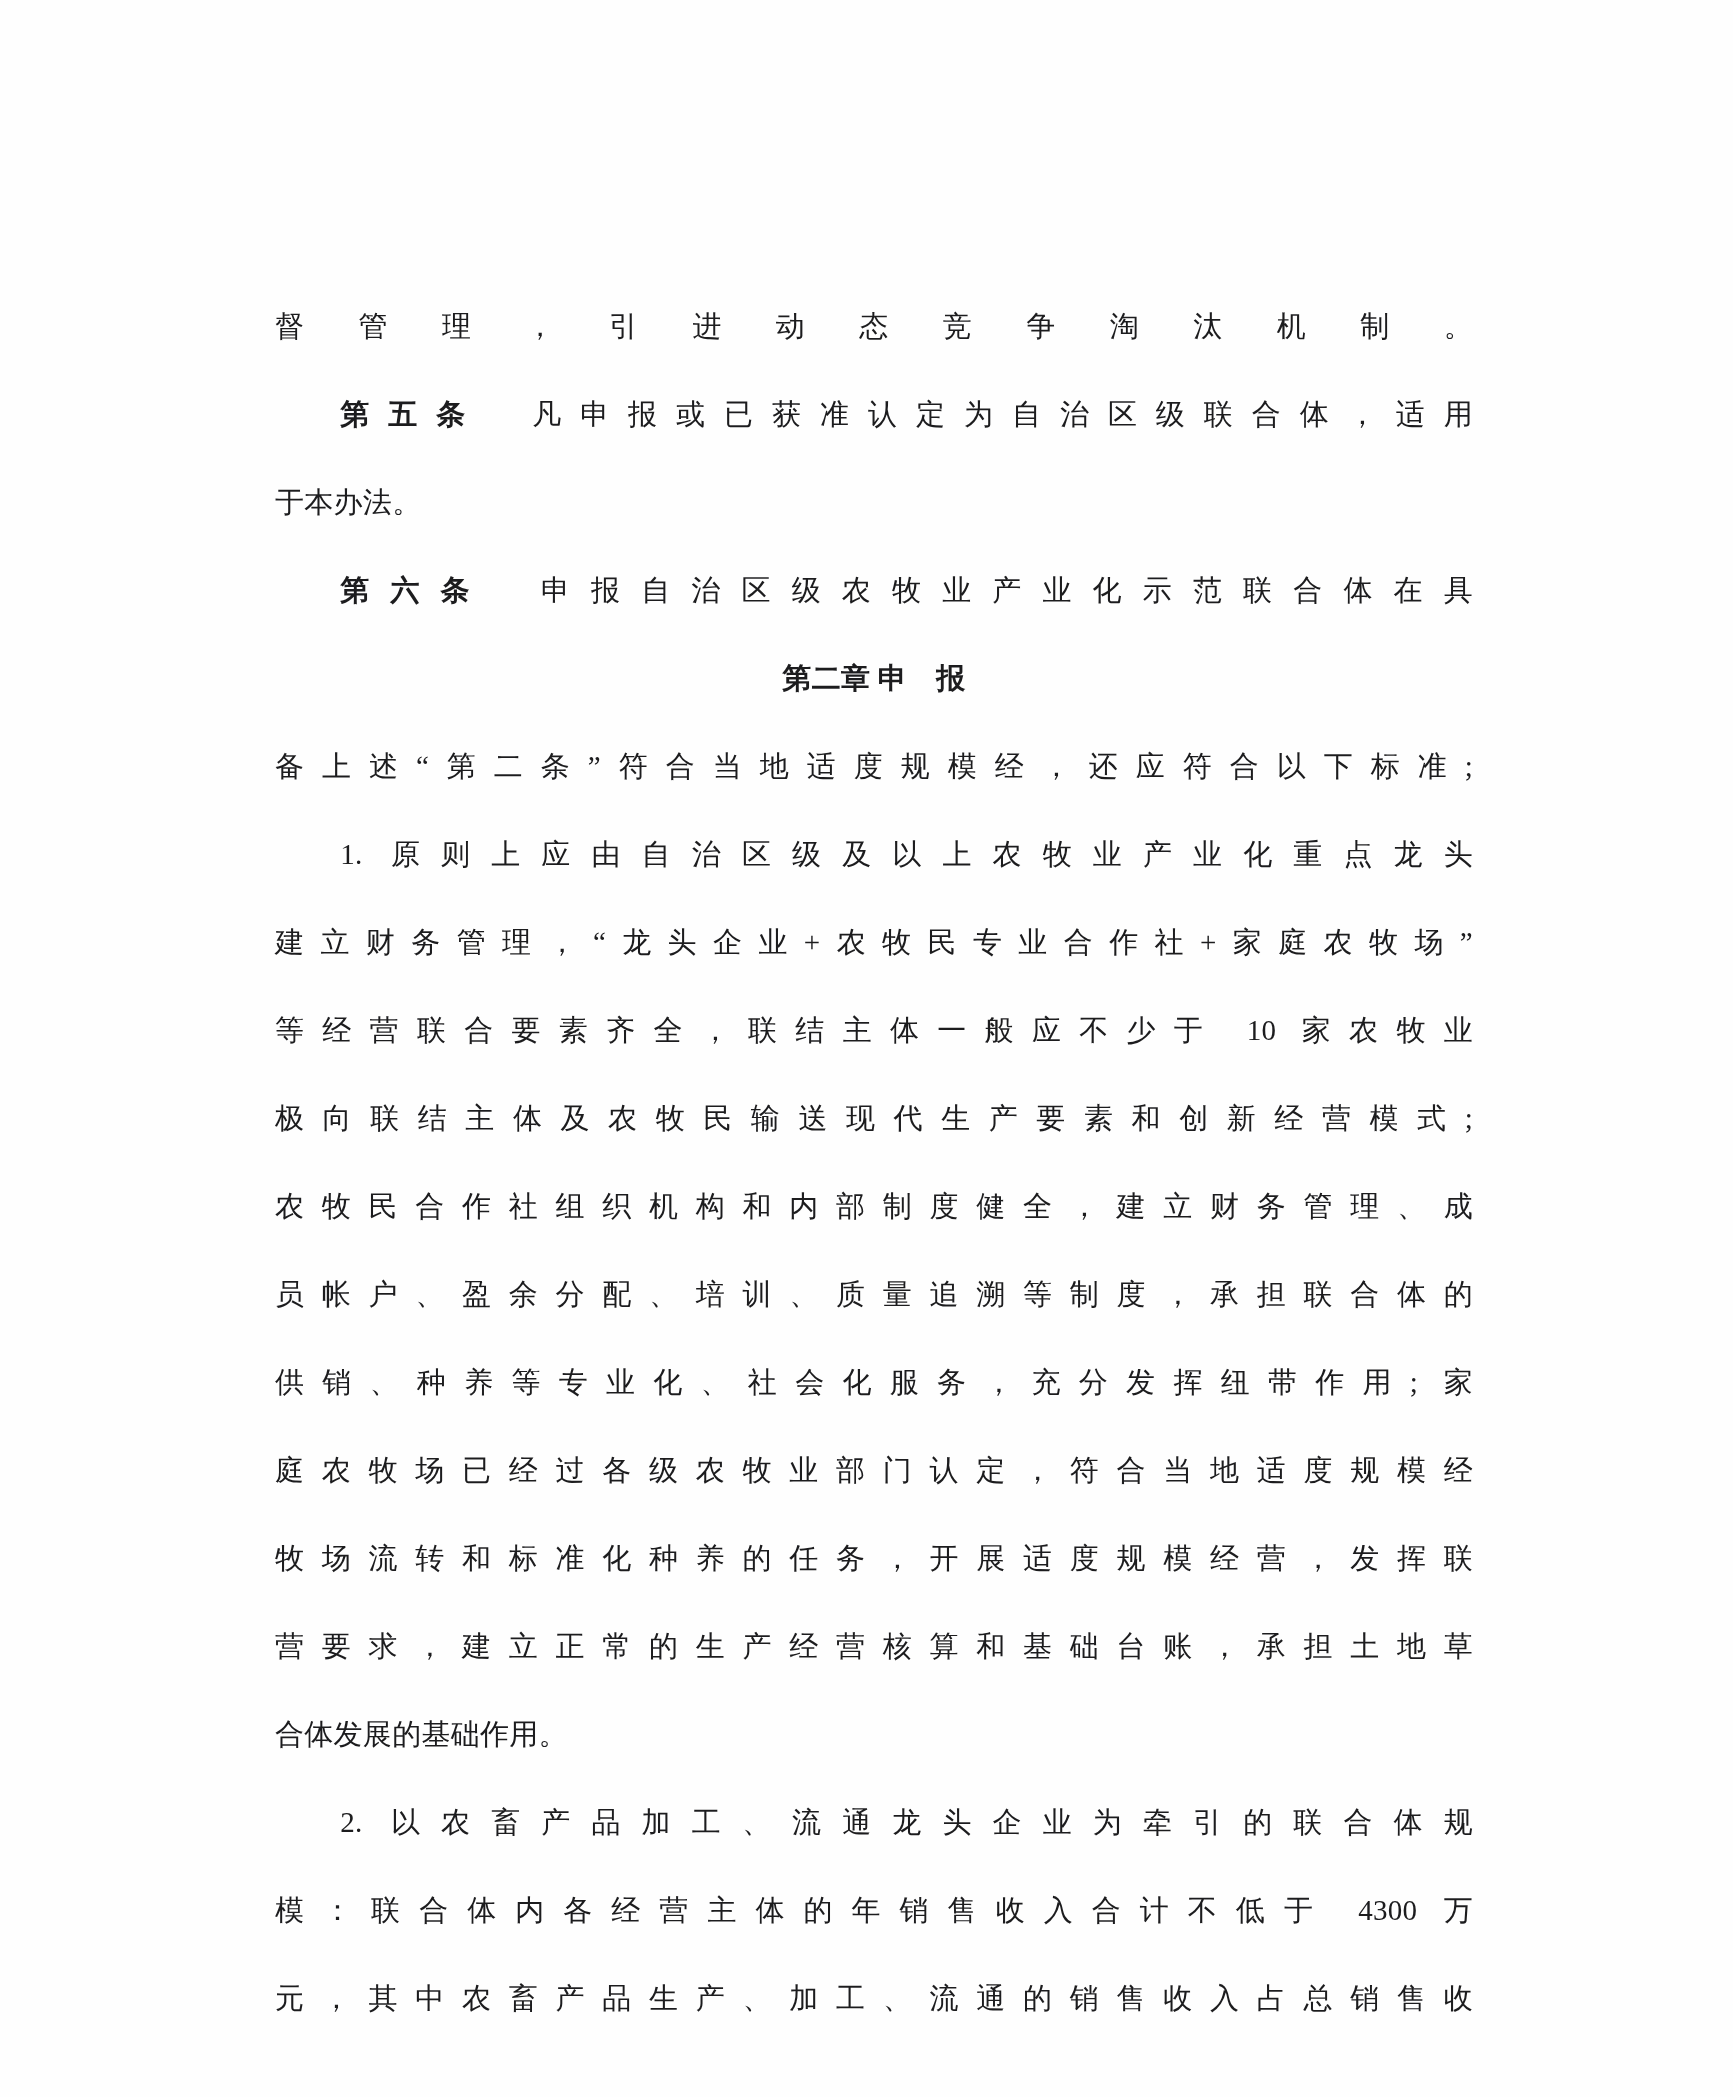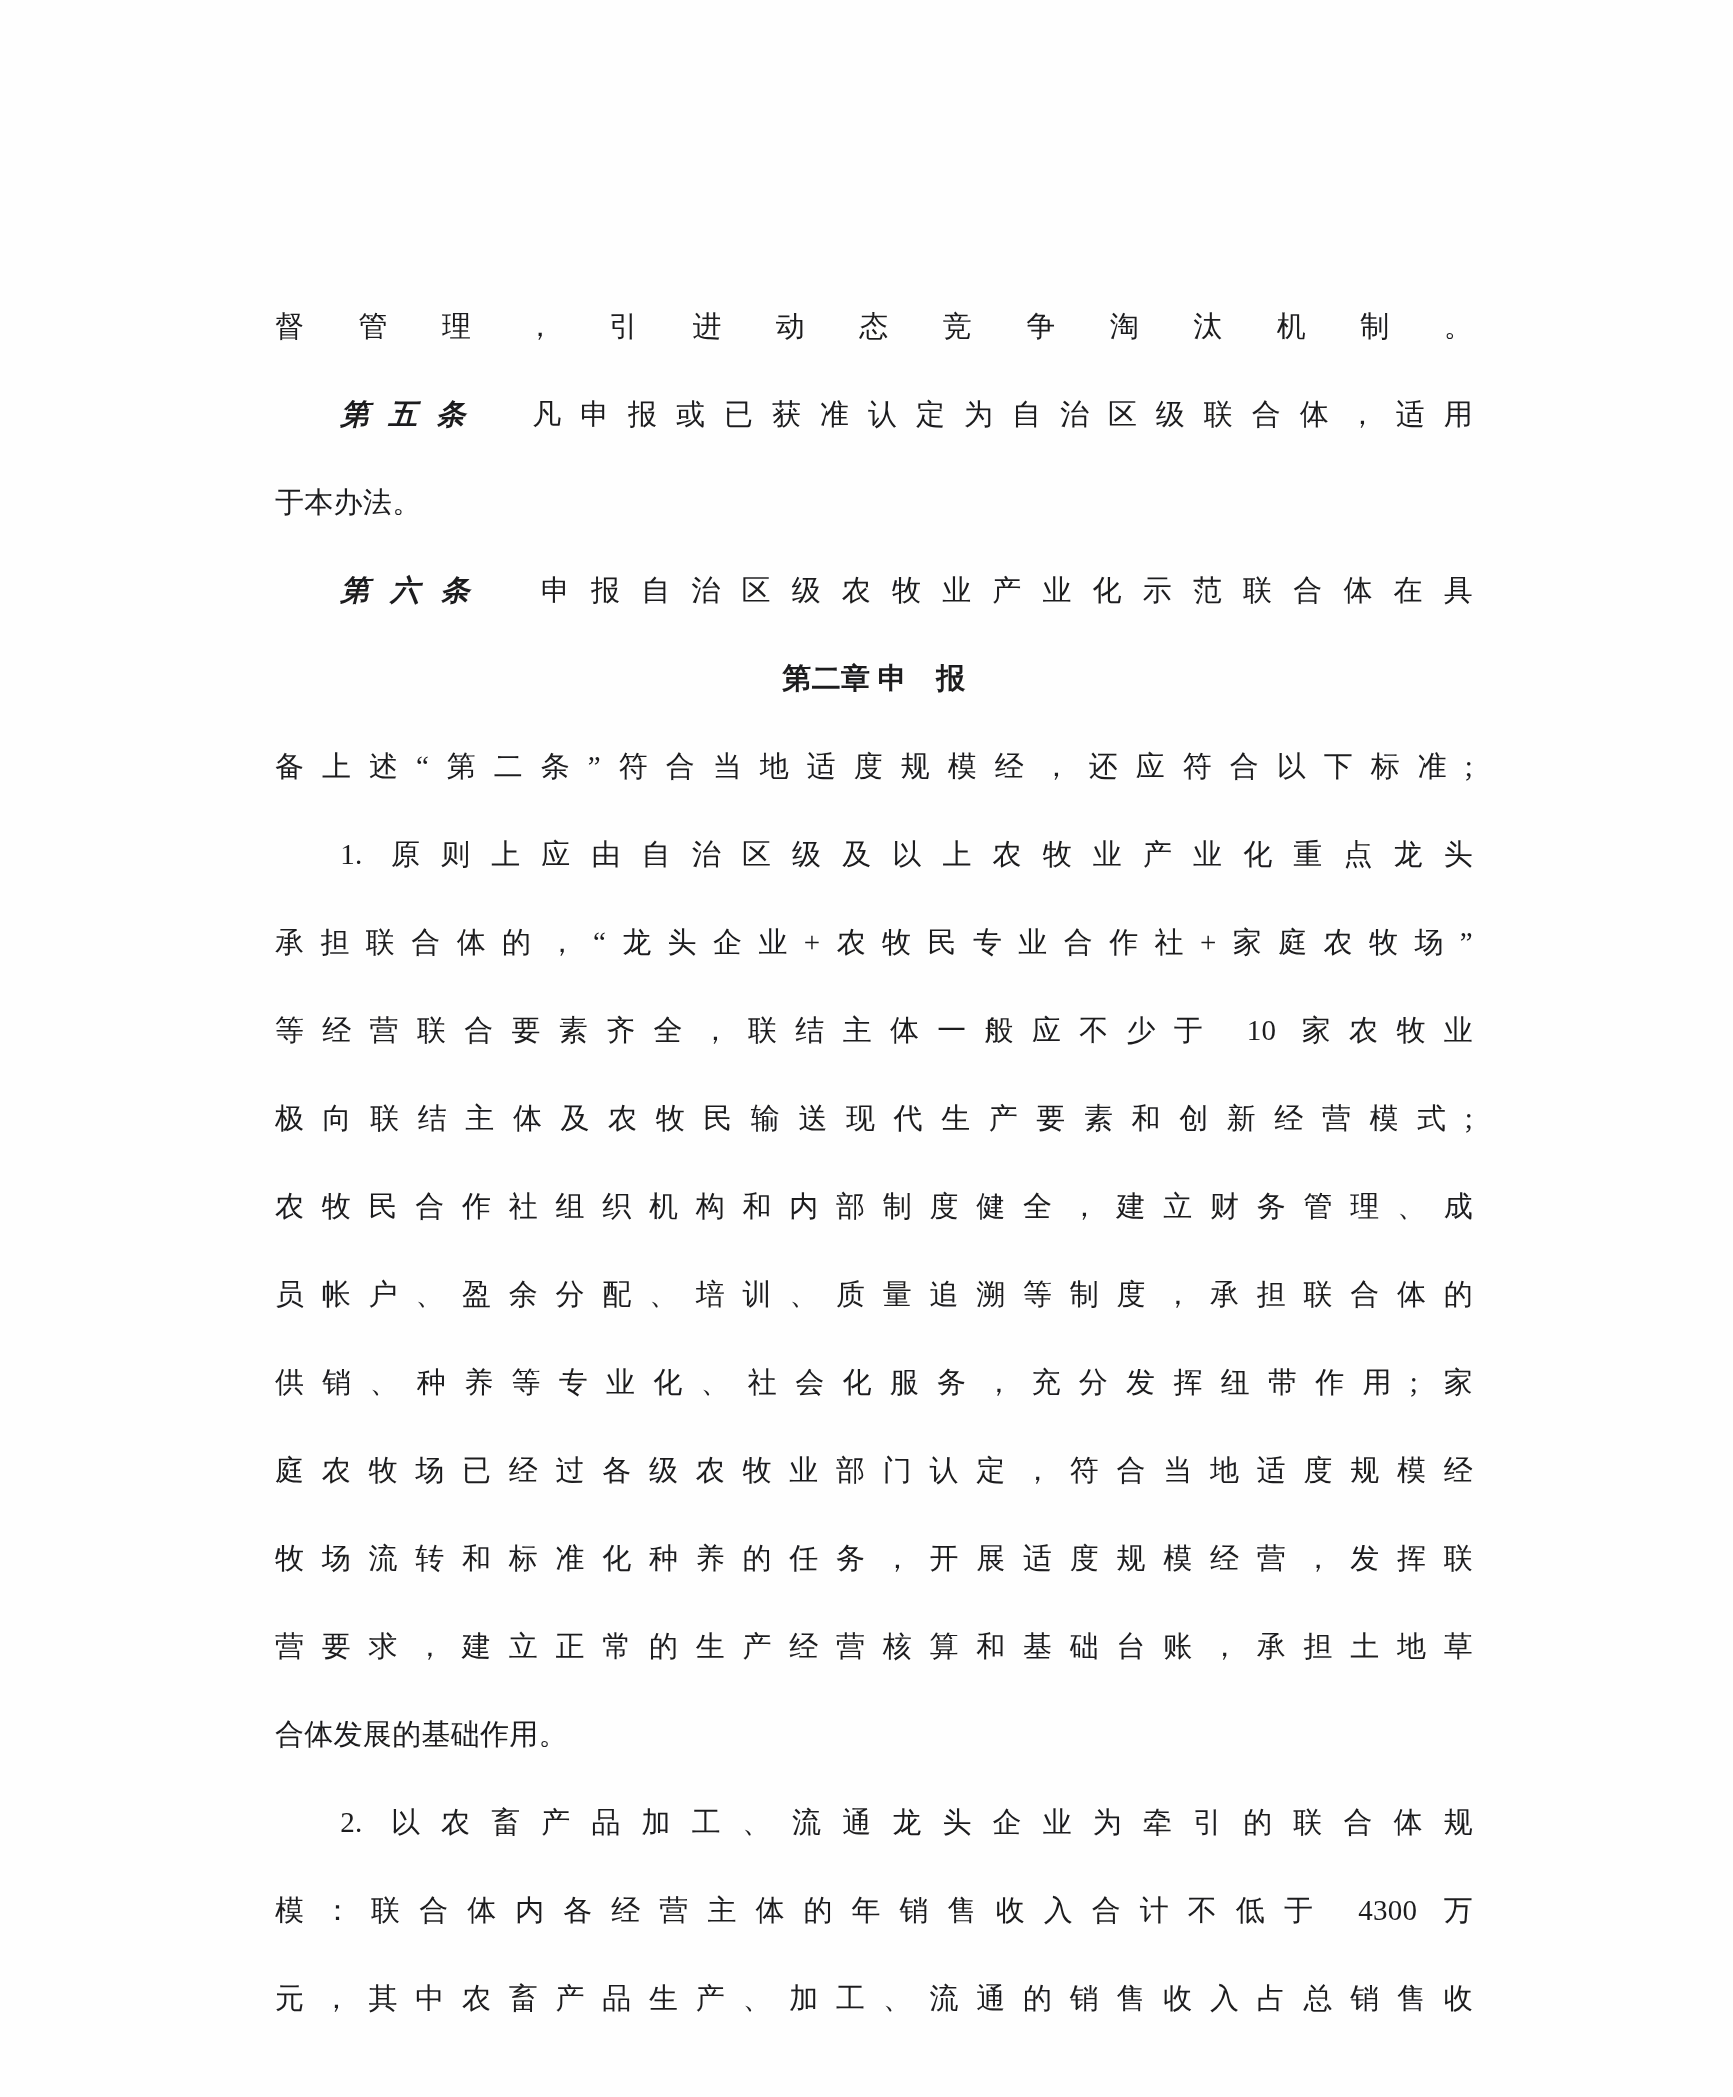--- a/index.html
+++ b/index.html
@@ -46,36 +46,35 @@
     text-align: center;
     text-align-last: center;
     -moz-text-align-last: center;
   }
   .line.indent,
   .line.indent-lead {
     text-indent: 2.25em;
   }
   .lead {
     font-weight: 700;
-    font-style: italic;
   }
 </style>
 </head>
 <body>
 
 <div class="page">
   <div class="text-block">
       <div class="line full">督管理，引进动态竞争淘汰机制。</div>
       <div class="line indent-lead"><span class="lead">第五条</span><span>　凡申报或已获准认定为自治区级联合体，适用</span></div>
       <div class="line end">于本办法。</div>
       <div class="line indent-lead"><span class="lead">第六条</span><span>　申报自治区级农牧业产业化示范联合体在具</span></div>
       <div class="line heading">第二章 申　报</div>
       <div class="line full">备上述“第二条”符合当地适度规模经，还应符合以下标准;</div>
       <div class="line indent">1. 原则上应由自治区级及以上农牧业产业化重点龙头</div>
-      <div class="line full">承担联合体的，“龙头企业+农牧民专业合作社+家庭农牧场”</div>
+      <div class="line full">建立财务管理，“龙头企业+农牧民专业合作社+家庭农牧场”</div>
       <div class="line full">等经营联合要素齐全，联结主体一般应不少于 10 家农牧业</div>
       <div class="line full">极向联结主体及农牧民输送现代生产要素和创新经营模式;</div>
       <div class="line full">农牧民合作社组织机构和内部制度健全，建立财务管理、成</div>
       <div class="line full">员帐户、盈余分配、培训、质量追溯等制度，承担联合体的</div>
       <div class="line full">供销、种养等专业化、社会化服务，充分发挥纽带作用; 家</div>
       <div class="line full">庭农牧场已经过各级农牧业部门认定，符合当地适度规模经</div>
       <div class="line full">牧场流转和标准化种养的任务，开展适度规模经营，发挥联</div>
       <div class="line full">营要求，建立正常的生产经营核算和基础台账，承担土地草</div>
       <div class="line end">合体发展的基础作用。</div>
       <div class="line indent">2. 以农畜产品加工、流通龙头企业为牵引的联合体规</div>

